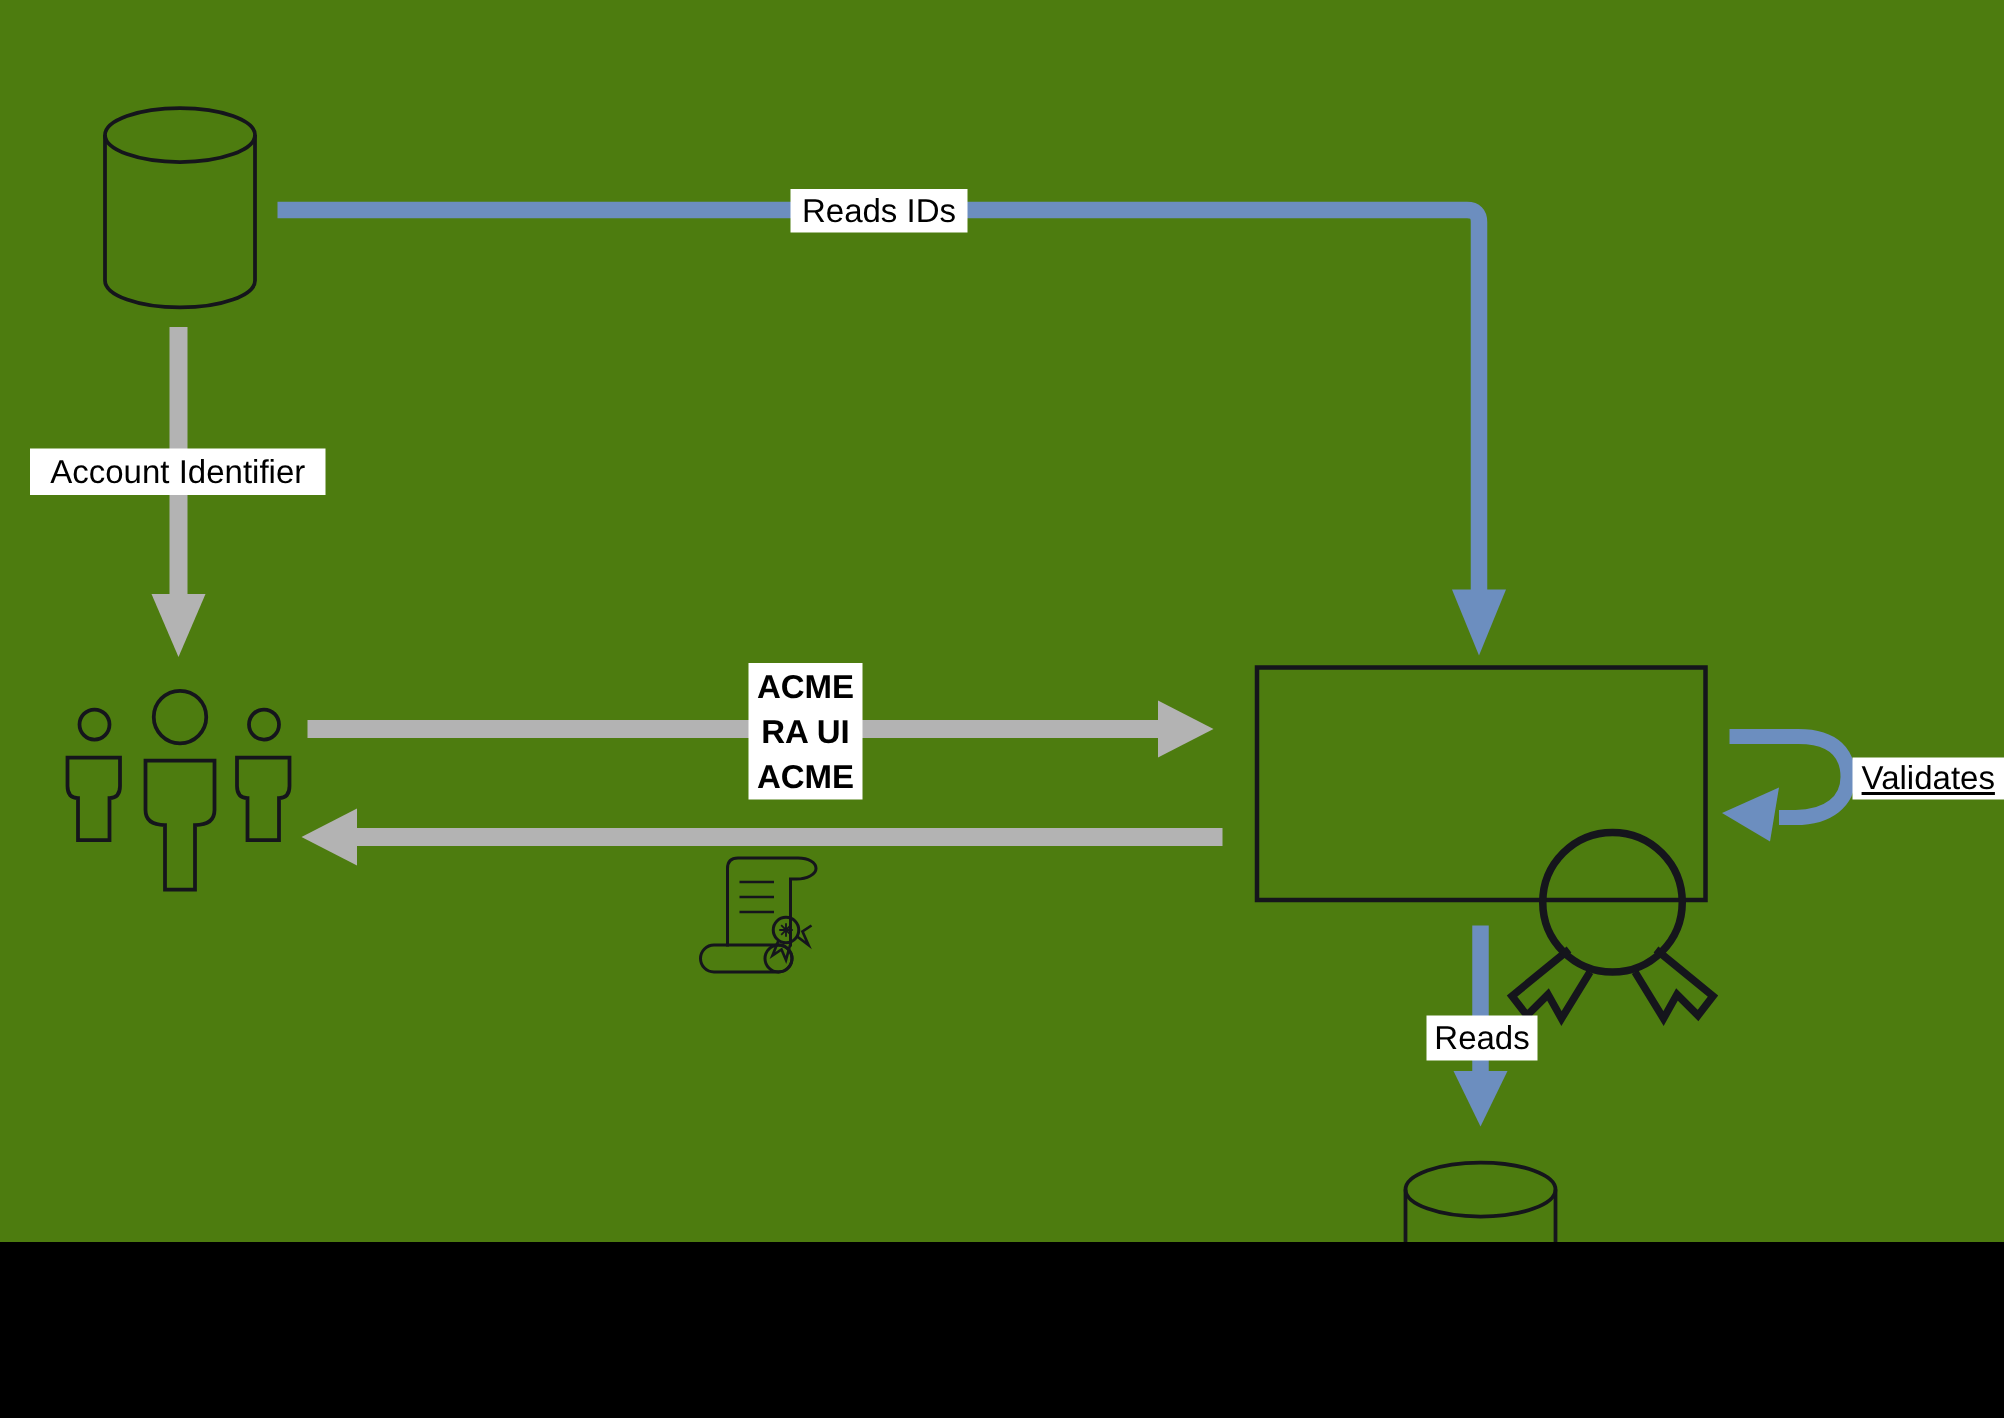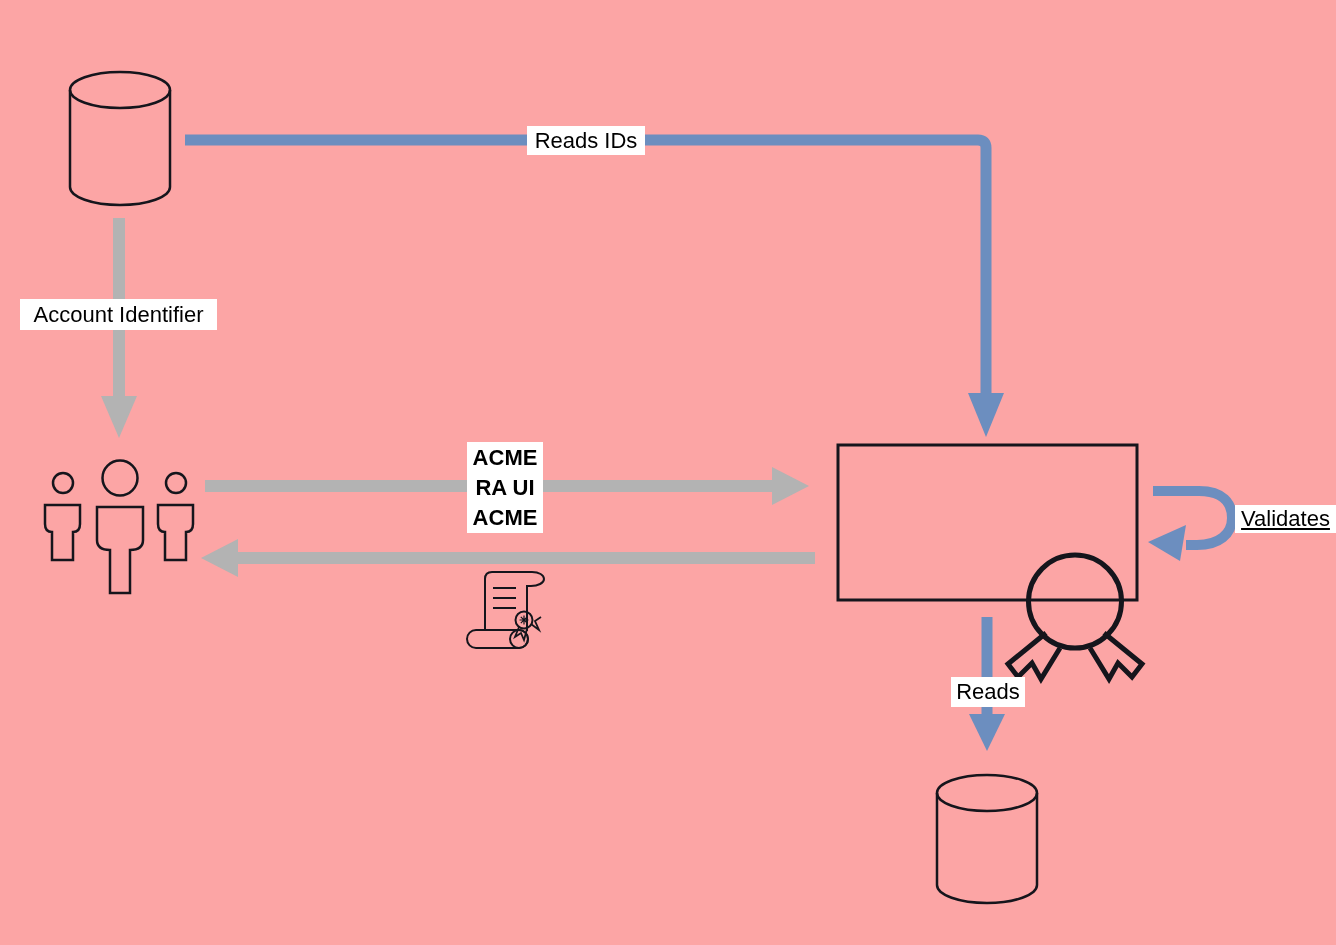--- a/index.html
+++ b/index.html
@@ -1,31 +1,31 @@
 <!DOCTYPE html>
 <html><head>
 <meta charset="utf-8">
 <style>
   html,body{margin:0;padding:0;background:#000;}
   #canvas{
     position:relative;
-    width:1336px;height:945px;
-    background:#fca5a5;
+    width:1336px;height:828px;
+    background:#4d7c0f;
     overflow:hidden;
     font-family:"Liberation Sans", sans-serif;
   }
   #diagram-svg{position:absolute;left:0;top:0;}
   .label{
     position:absolute;
     display:flex;align-items:center;justify-content:center;
     background:#fff;color:#000;
     font-size:22px;line-height:1.25;
     white-space:nowrap;
   }
-  .label.bold{font-weight:bold;}
+  .label.bold{font-weight:bold;margin-left:32px;}
   #acme-label{flex-direction:column;line-height:30px;white-space:nowrap;}
 </style>
 </head>
 <body>
 
 <div id="canvas">
 
   <svg id="diagram-svg" width="1336" height="945" viewBox="0 0 1336 945">
 
     <g>

